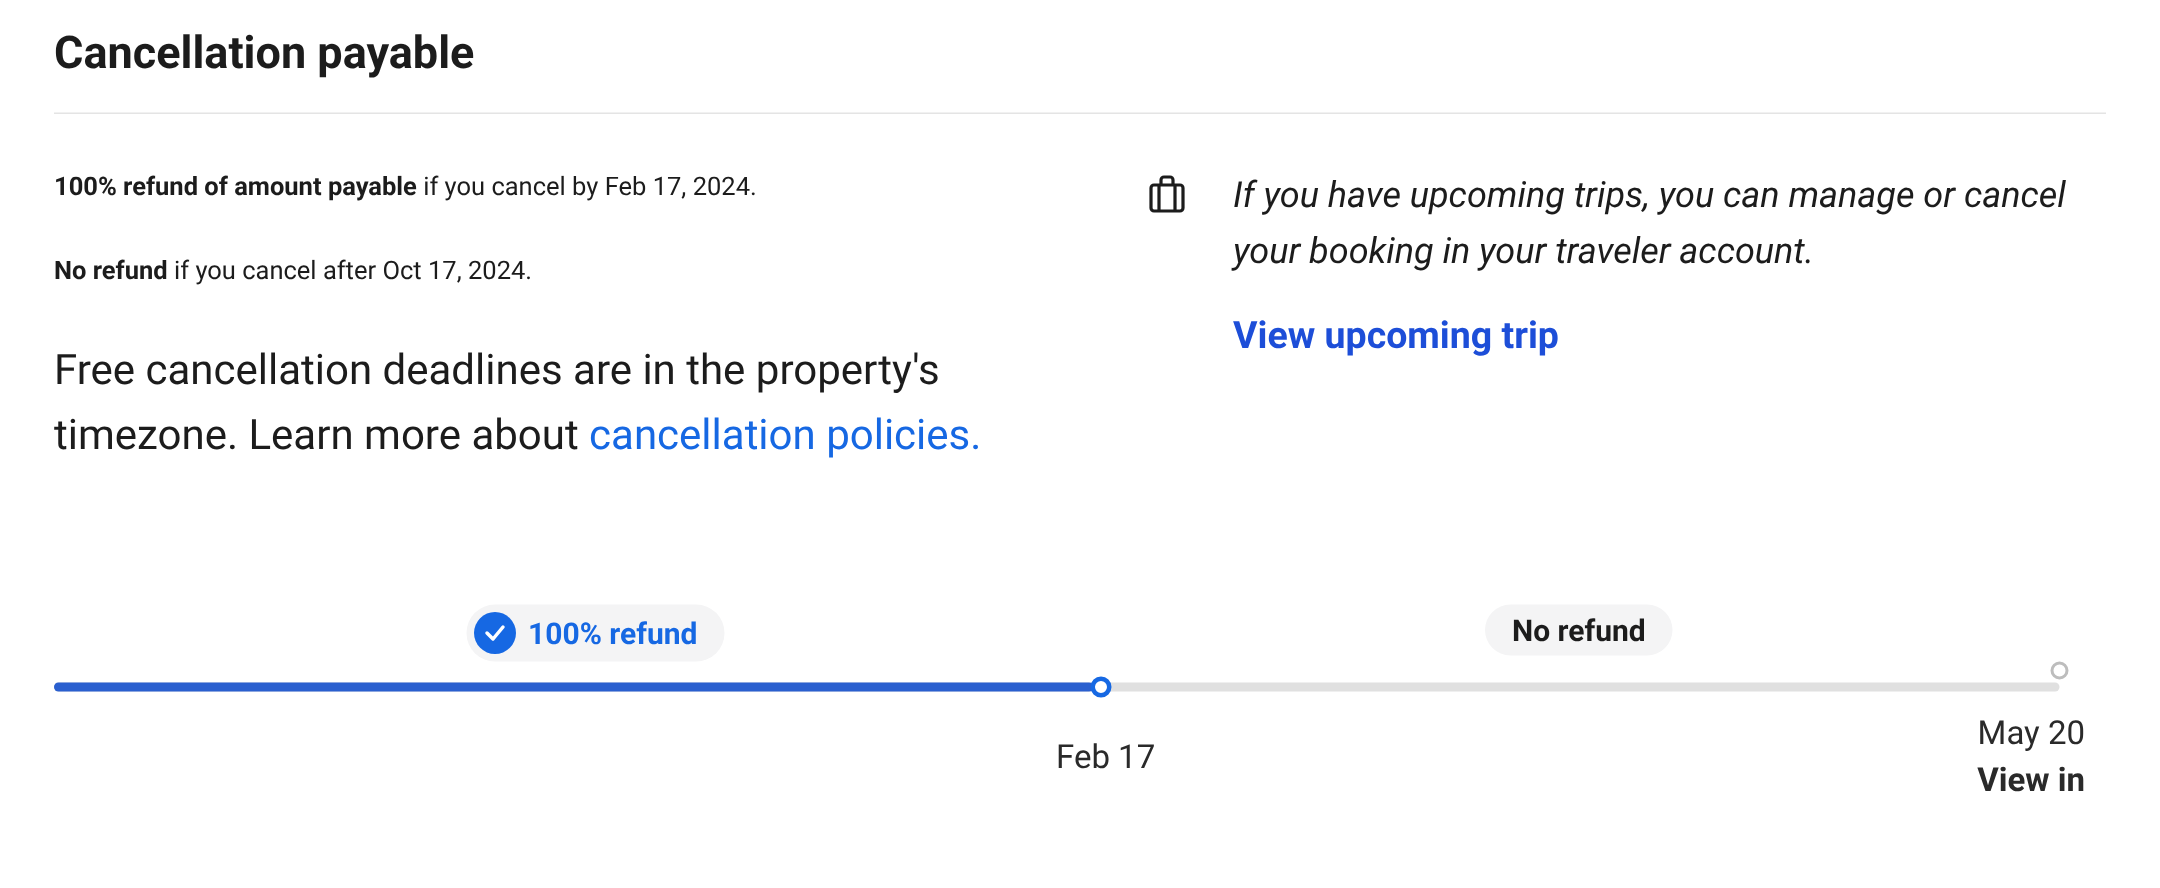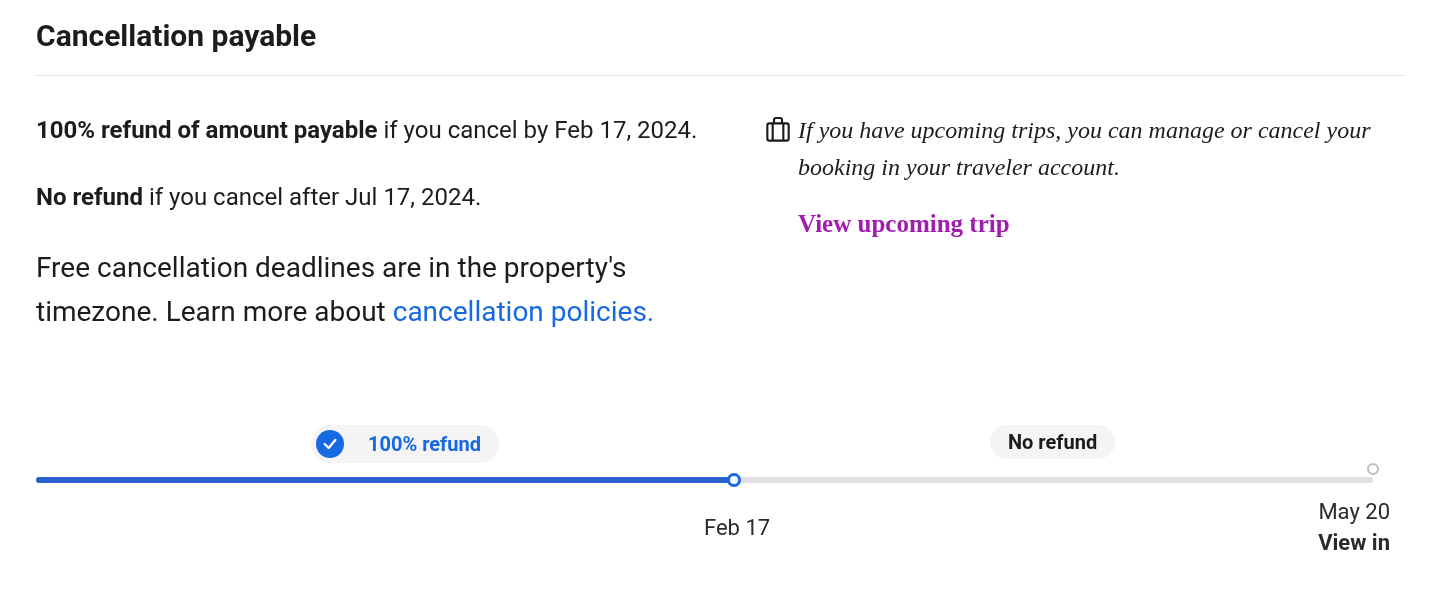--- a/index.html
+++ b/index.html
@@ -18,23 +18,23 @@
     .divider {
       border: none;
       border-top: 1px solid #e4e4e4;
       margin-bottom: 36px;
     }
     .columns {
       display: flex;
       gap: 24px;
     }
     .col-left { width: 702px; }
-    .col-right { flex: 1; display: flex; gap: 4px; font-family: Liberation Serif, serif; }
+    .col-right { flex: 1; display: flex; gap: 28px; }
     .policy-line {
-      font-size: 24px;
+      font-size: 17px;
       line-height: 1.55;
       margin-bottom: 30px;
     }
     .policy-line strong { font-weight: 700; }
     .notice {
       font-size: 28px;
       line-height: 1.55;
     }
     .link {
       color: #1668e3;
@@ -46,41 +46,41 @@
     }
     .right-text {
       font-size: 24px;
       line-height: 1.55;
       font-style: italic;
     }
     .cta-link {
       display: block;
       font-size: 25px;
       font-weight: 700;
-      color: #a21caf;
+      color: #1d4ed8;
       font-style: normal;
       margin-top: 24px;
       cursor: pointer;
     }
     
     .timeline-wrap {
       position: relative;
       margin-top: 92px;
       padding: 0;
     }
     .badges-row {
       position: relative;
       height: 36px;
       margin-bottom: 16px;
     }
     .badge {
       position: absolute;
       display: inline-flex;
       align-items: center;
-      gap: 24px;
+      gap: 8px;
       background: #f4f4f5;
       border-radius: 999px;
       padding: 5px 18px 5px 5px;
       font-size: 20px;
       font-weight: 700;
       white-space: nowrap;
     }
     .badge-a { left: 275px; color: #1668e3; }
     .badge-a .check {
       width: 28px; height: 28px; border-radius: 50%;
@@ -145,21 +145,21 @@
 
 <h1 class="title">Cancellation payable</h1>
 <hr class="divider">
 
 <div class="columns">
   <div class="col-left">
     <p class="policy-line">
       <strong>100% refund of amount payable</strong><span> if you cancel by Feb 17, 2024.</span>
     </p>
     <p class="policy-line">
-      <strong>No refund</strong><span> if you cancel after Jul 17, 2024.</span>
+      <strong>No refund</strong><span> if you cancel after Oct 17, 2024.</span>
     </p>
     <p class="notice">
       <span>Free cancellation deadlines are in the property's timezone. Learn more about </span><a class="link">cancellation policies.</a>
     </p>
   </div>
 
   <div class="col-right">
     <span class="right-icon">
       <svg width="32" height="32" viewBox="0 0 24 24" fill="none" stroke="#1c1c1c" stroke-width="1.6">
         <rect x="4" y="7" width="16" height="13" rx="1.5"></rect>

